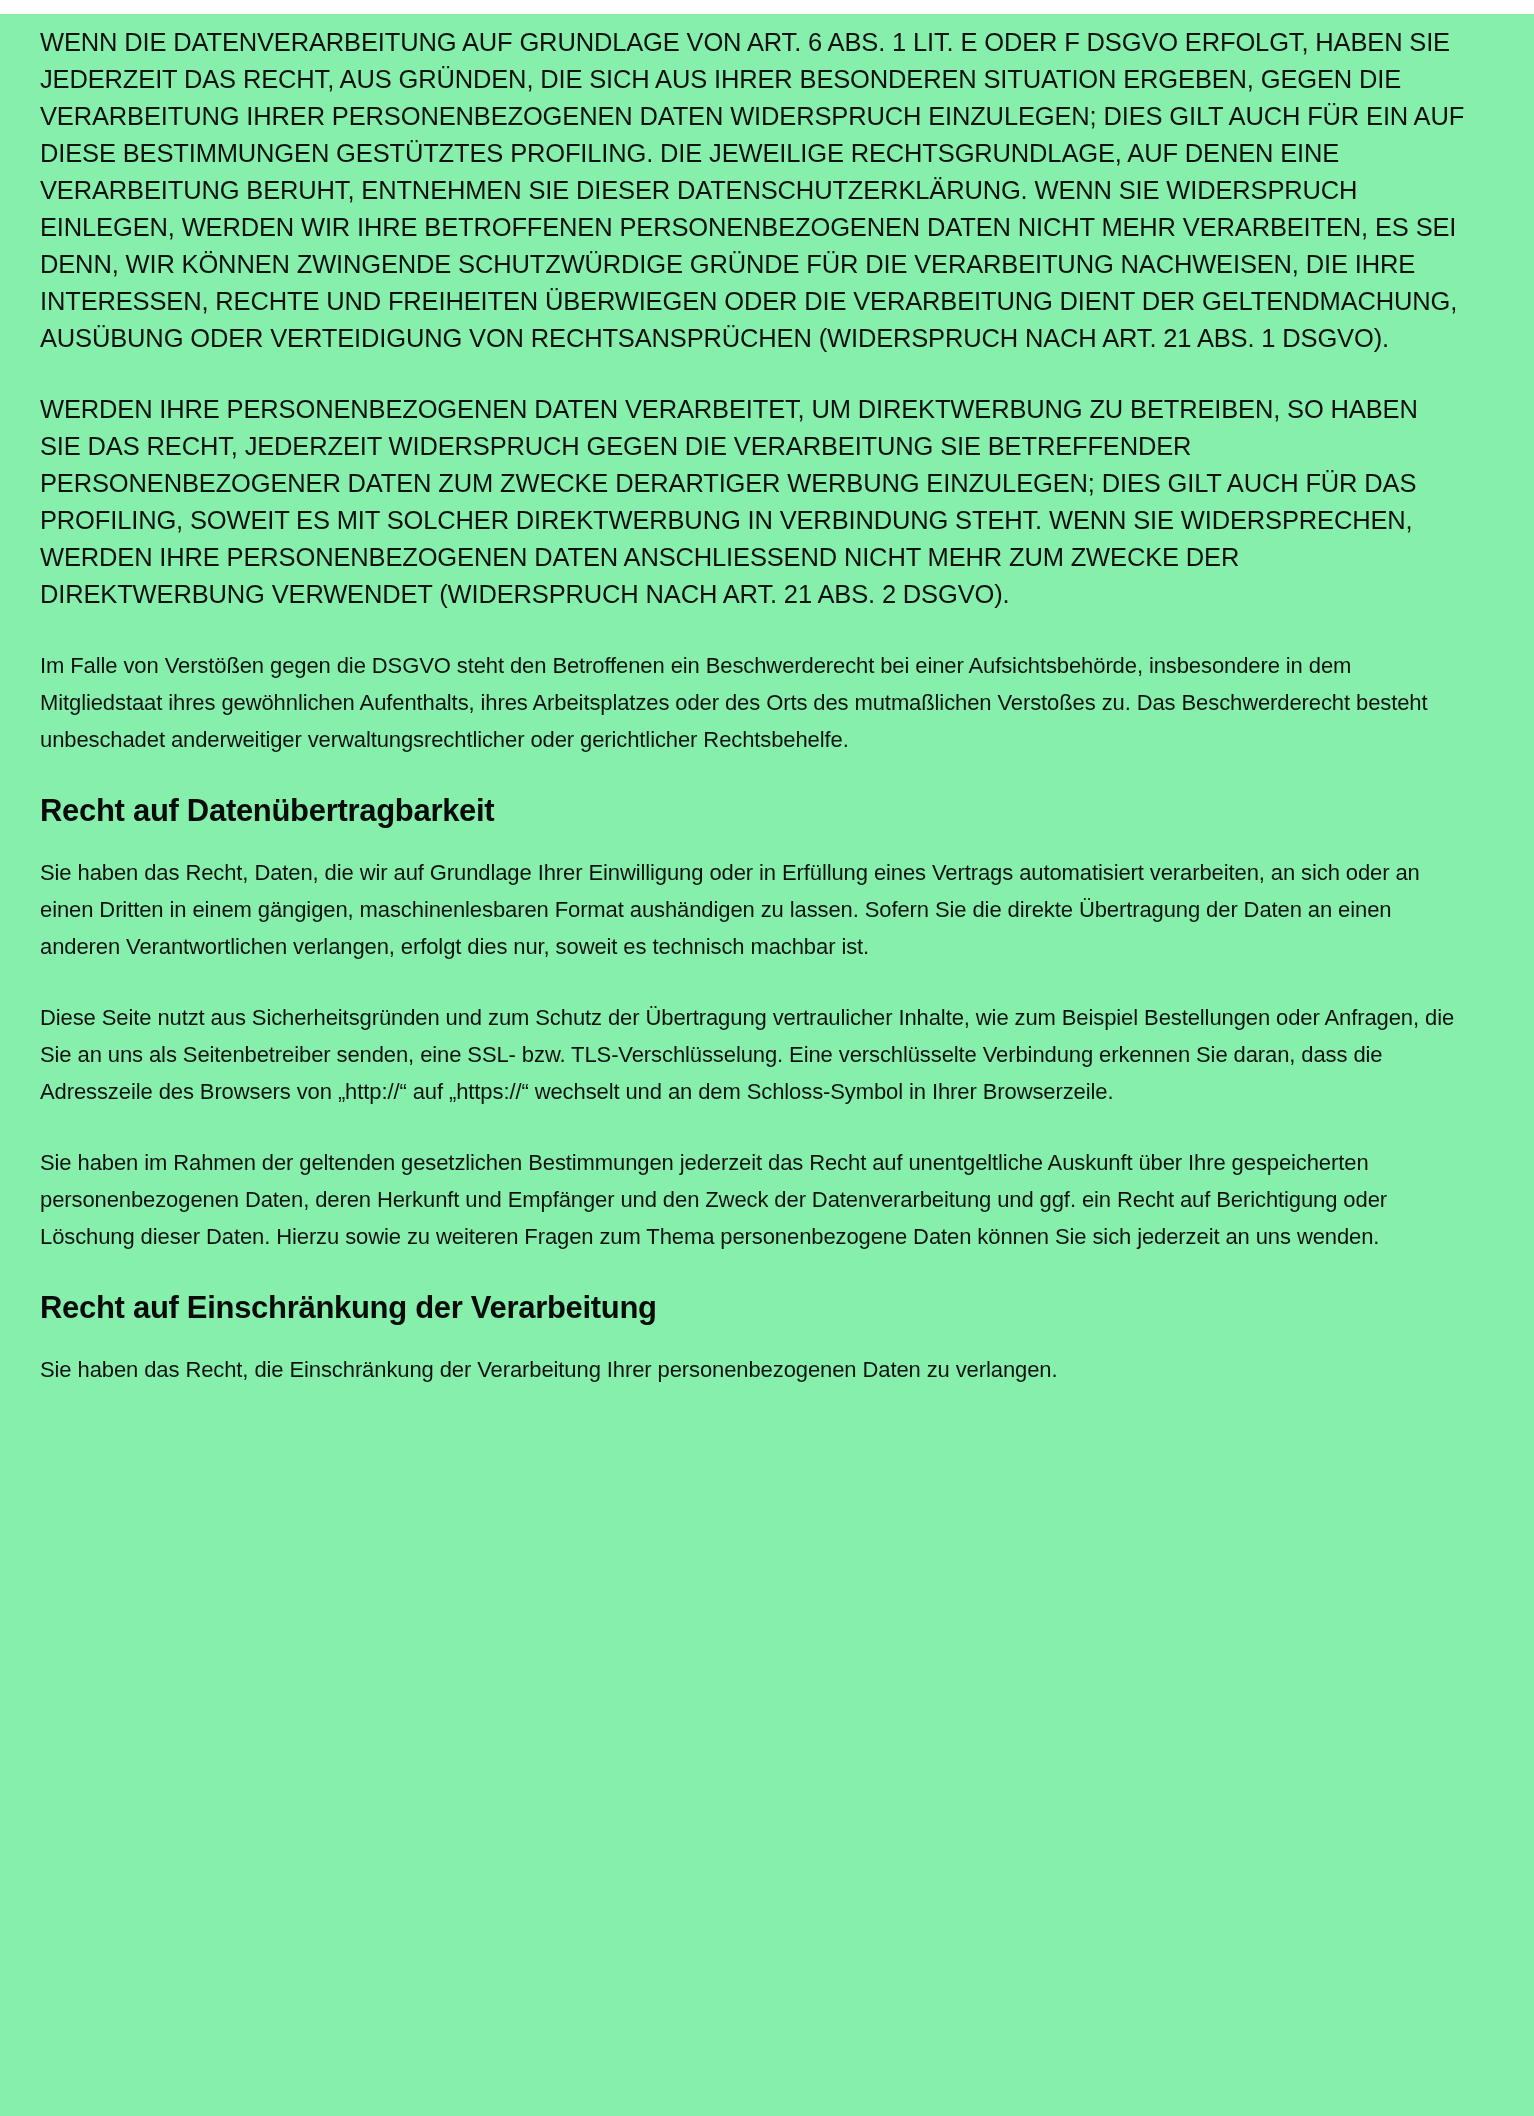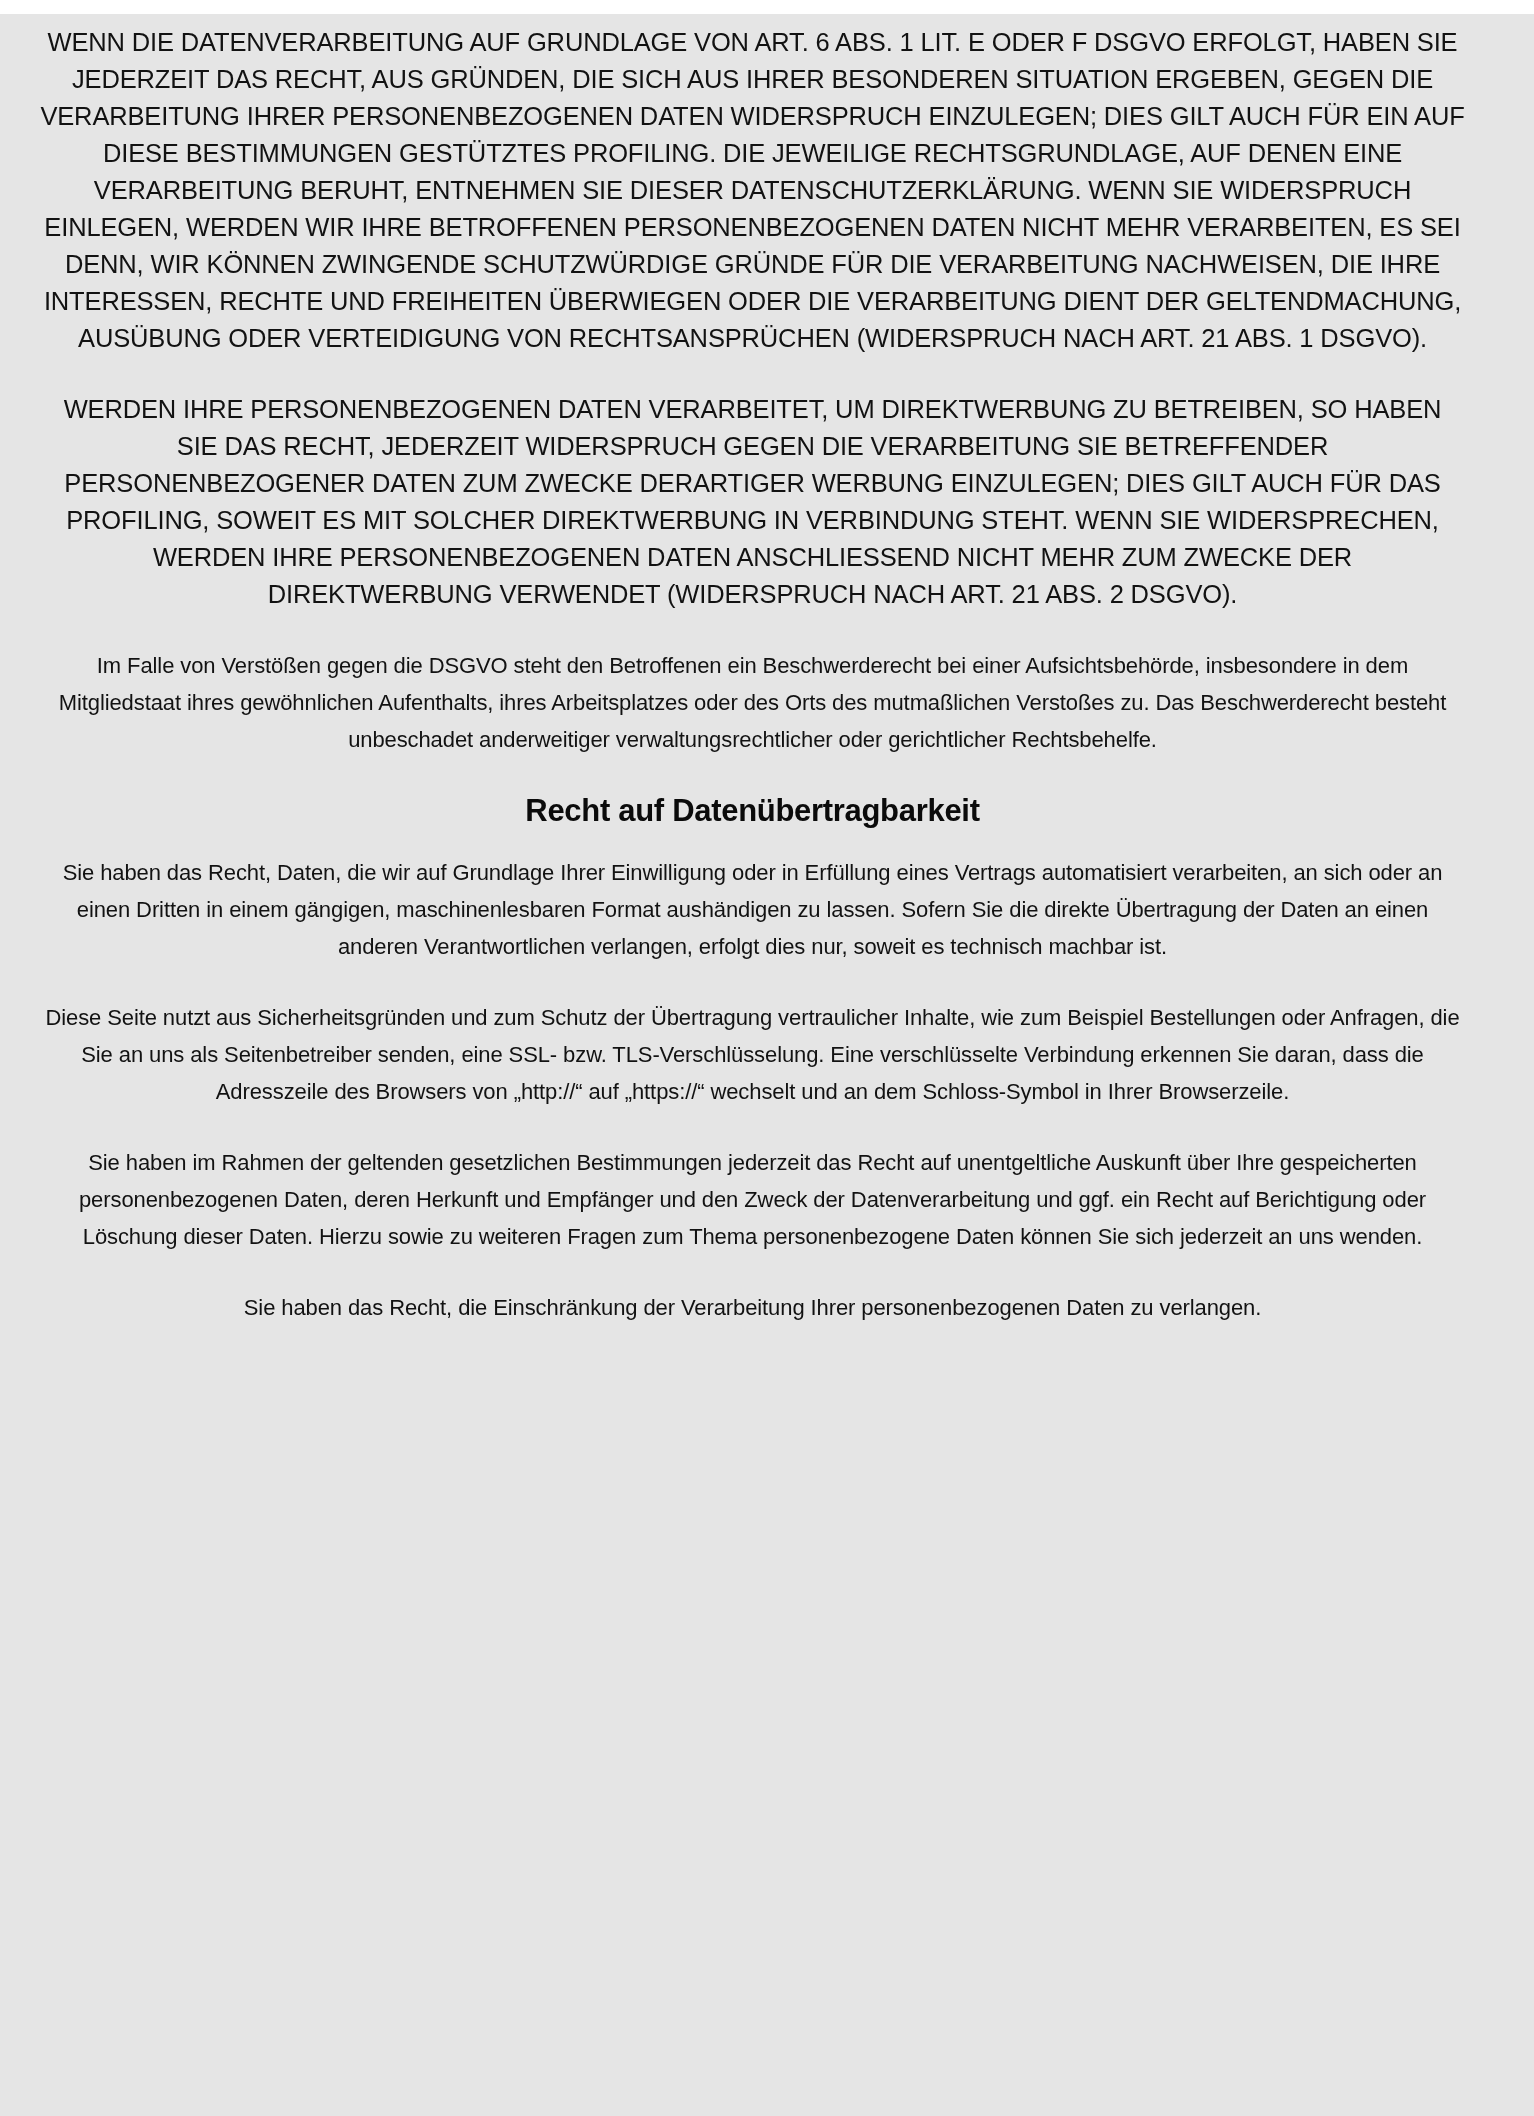--- a/index.html
+++ b/index.html
@@ -54,32 +54,33 @@
     line-height: 38px;
     color: #0b0b0b;
     font-weight: 700;
     letter-spacing: -0.3px;
   }
   .last-para { margin-bottom: 0; }
 </style>
 </head>
 <body>
 
-<div class="page" style="background: #e5e5e5; text-align: center;">
+<div class="page" style="background: #86efac;">
   <div class="content">
 
     <p class="upper-para first">WENN DIE DATENVERARBEITUNG AUF GRUNDLAGE VON ART. 6 ABS. 1 LIT. E ODER F DSGVO ERFOLGT, HABEN SIE JEDERZEIT DAS RECHT, AUS GRÜNDEN, DIE SICH AUS IHRER BESONDEREN SITUATION ERGEBEN, GEGEN DIE VERARBEITUNG IHRER PERSONENBEZOGENEN DATEN WIDERSPRUCH EINZULEGEN; DIES GILT AUCH FÜR EIN AUF DIESE BESTIMMUNGEN GESTÜTZTES PROFILING. DIE JEWEILIGE RECHTSGRUNDLAGE, AUF DENEN EINE VERARBEITUNG BERUHT, ENTNEHMEN SIE DIESER DATENSCHUTZERKLÄRUNG. WENN SIE WIDERSPRUCH EINLEGEN, WERDEN WIR IHRE BETROFFENEN PERSONENBEZOGENEN DATEN NICHT MEHR VERARBEITEN, ES SEI DENN, WIR KÖNNEN ZWINGENDE SCHUTZWÜRDIGE GRÜNDE FÜR DIE VERARBEITUNG NACHWEISEN, DIE IHRE INTERESSEN, RECHTE UND FREIHEITEN ÜBERWIEGEN ODER DIE VERARBEITUNG DIENT DER GELTENDMACHUNG, AUSÜBUNG ODER VERTEIDIGUNG VON RECHTSANSPRÜCHEN (WIDERSPRUCH NACH ART. 21 ABS. 1 DSGVO).</p>
 
     <p class="upper-para">WERDEN IHRE PERSONENBEZOGENEN DATEN VERARBEITET, UM DIREKTWERBUNG ZU BETREIBEN, SO HABEN SIE DAS RECHT, JEDERZEIT WIDERSPRUCH GEGEN DIE VERARBEITUNG SIE BETREFFENDER PERSONENBEZOGENER DATEN ZUM ZWECKE DERARTIGER WERBUNG EINZULEGEN; DIES GILT AUCH FÜR DAS PROFILING, SOWEIT ES MIT SOLCHER DIREKTWERBUNG IN VERBINDUNG STEHT. WENN SIE WIDERSPRECHEN, WERDEN IHRE PERSONENBEZOGENEN DATEN ANSCHLIESSEND NICHT MEHR ZUM ZWECKE DER DIREKTWERBUNG VERWENDET (WIDERSPRUCH NACH ART. 21 ABS. 2 DSGVO).</p>
 
     <p class="body-para">Im Falle von Verstößen gegen die DSGVO steht den Betroffenen ein Beschwerderecht bei einer Aufsichtsbehörde, insbesondere in dem Mitgliedstaat ihres gewöhnlichen Aufenthalts, ihres Arbeitsplatzes oder des Orts des mutmaßlichen Verstoßes zu. Das Beschwerderecht besteht unbeschadet anderweitiger verwaltungsrechtlicher oder gerichtlicher Rechtsbehelfe.</p>
 
     <h2 class="section-heading">Recht auf Datenübertragbarkeit</h2>
     <p class="body-para">Sie haben das Recht, Daten, die wir auf Grundlage Ihrer Einwilligung oder in Erfüllung eines Vertrags automatisiert verarbeiten, an sich oder an einen Dritten in einem gängigen, maschinenlesbaren Format aushändigen zu lassen. Sofern Sie die direkte Übertragung der Daten an einen anderen Verantwortlichen verlangen, erfolgt dies nur, soweit es technisch machbar ist.</p>
 
     <p class="body-para">Diese Seite nutzt aus Sicherheitsgründen und zum Schutz der Übertragung vertraulicher Inhalte, wie zum Beispiel Bestellungen oder Anfragen, die Sie an uns als Seitenbetreiber senden, eine SSL- bzw. TLS-Verschlüsselung. Eine verschlüsselte Verbindung erkennen Sie daran, dass die Adresszeile des Browsers von „http://“ auf „https://“ wechselt und an dem Schloss-Symbol in Ihrer Browserzeile.</p>
 
     <p class="body-para">Sie haben im Rahmen der geltenden gesetzlichen Bestimmungen jederzeit das Recht auf unentgeltliche Auskunft über Ihre gespeicherten personenbezogenen Daten, deren Herkunft und Empfänger und den Zweck der Datenverarbeitung und ggf. ein Recht auf Berichtigung oder Löschung dieser Daten. Hierzu sowie zu weiteren Fragen zum Thema personenbezogene Daten können Sie sich jederzeit an uns wenden.</p>
 
+    <h2 class="section-heading">Recht auf Einschränkung der Verarbeitung</h2>
     <p class="body-para last-para">Sie haben das Recht, die Einschränkung der Verarbeitung Ihrer personenbezogenen Daten zu verlangen.</p>
 
   </div>
 </div>
 
 </body></html>

